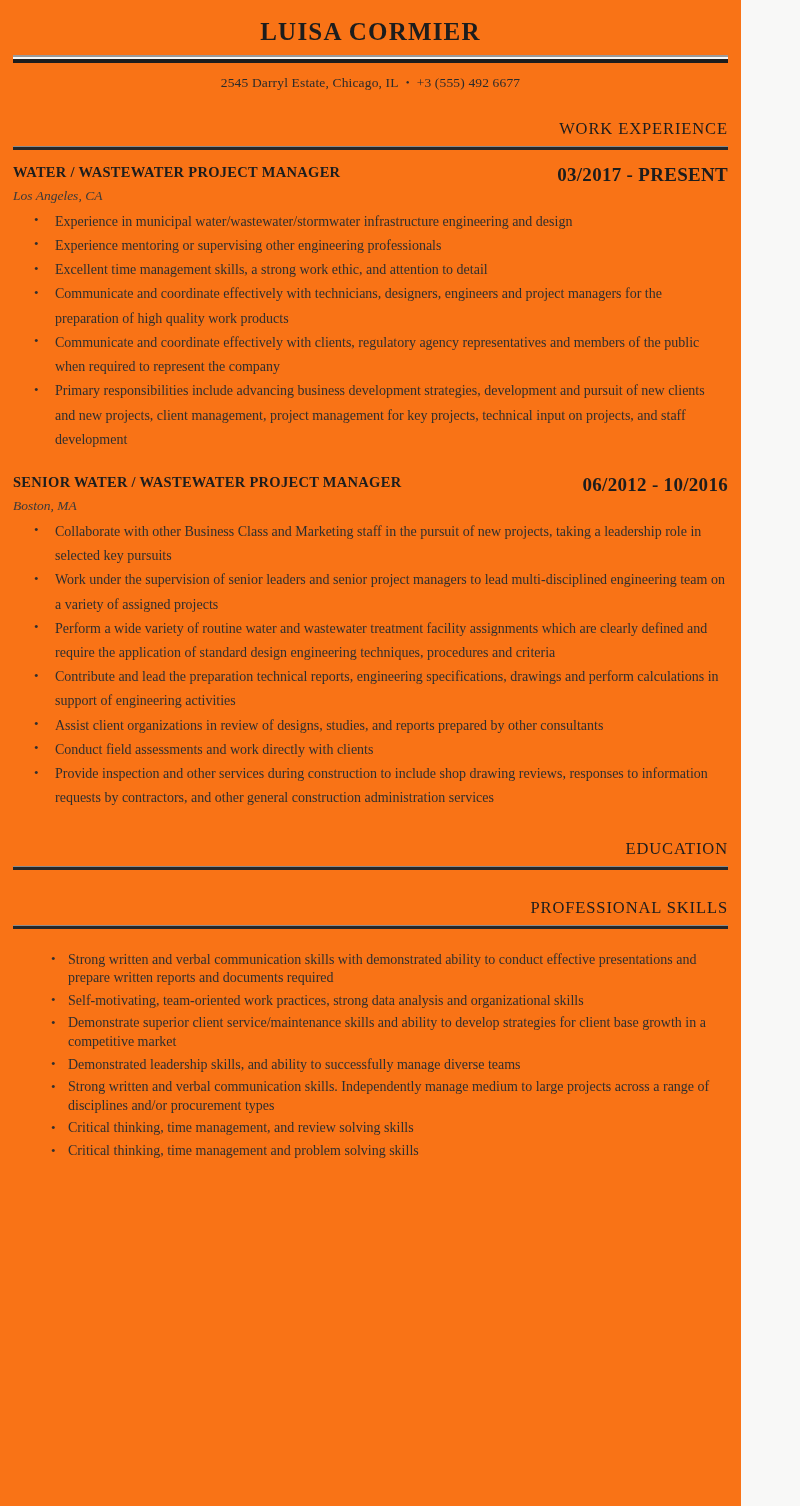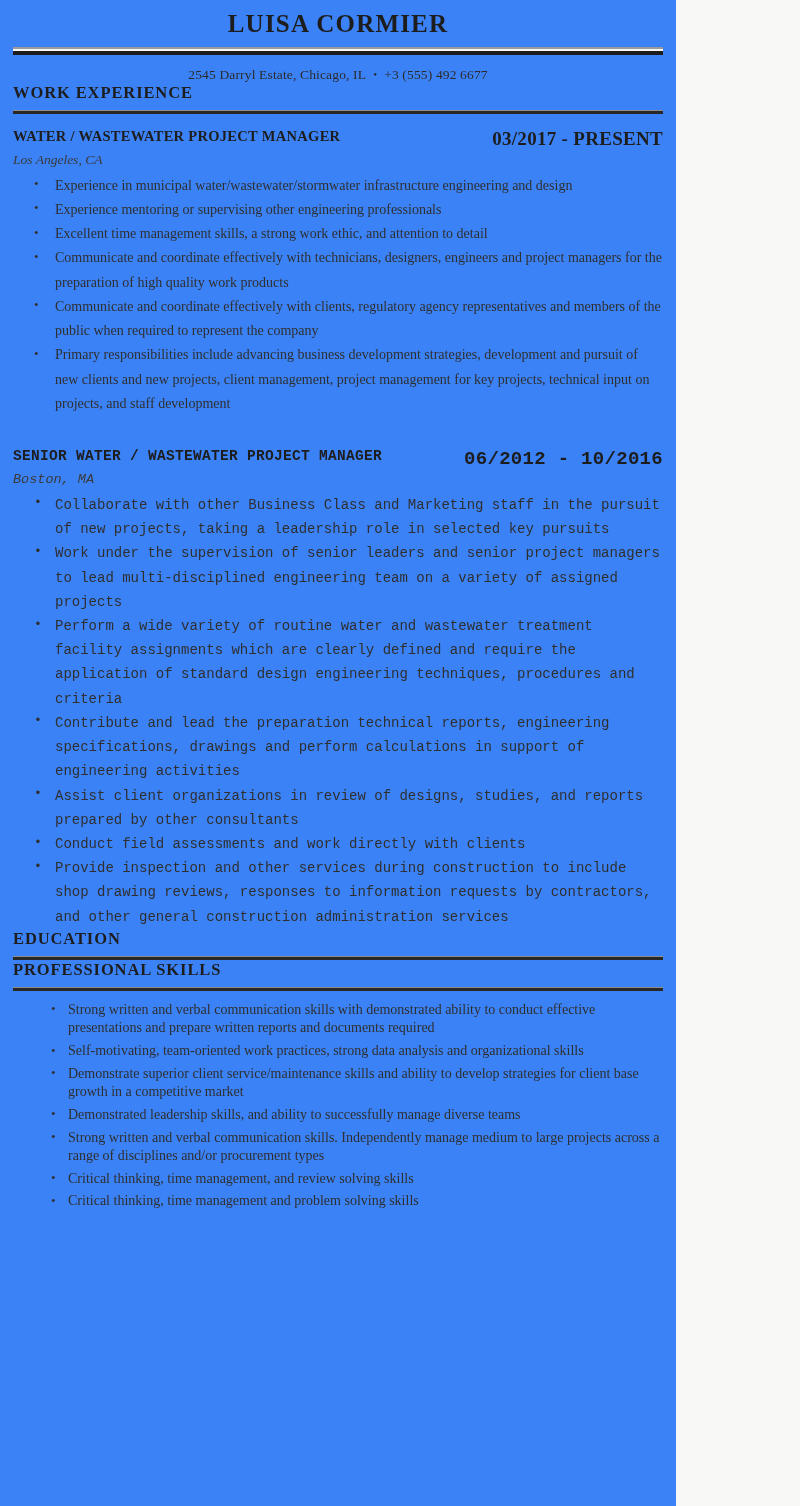--- a/index.html
+++ b/index.html
@@ -8,25 +8,25 @@
   }
   body {
     width: 800px;
     min-height: 1506px;
     background: #f8f8f7;
     font-family: "Liberation Serif", "DejaVu Serif", serif;
     color: #2b2b2b;
     -webkit-font-smoothing: antialiased;
   }
   .page {
-    width: 676px;
+    width: 741px;
     min-height: 1506px;
     box-sizing: border-box;
-    padding: 0 13px;
-    background: #3b82f6;
+    padding: 8px 13px;
+    background: #f97316;
     position: relative;
   }
 
   
   .name {
     text-align: center;
     font-size: 25px;
     font-weight: bold;
     letter-spacing: 1.2px;
     color: #1d1d1d;
@@ -49,25 +49,26 @@
   }
   .contact .sep {
     display: inline-block;
     padding: 0 7px;
     font-size: 11px;
     vertical-align: 1px;
   }
 
   
   .section-title {
-    text-align: left;
+    text-align: right;
     font-size: 16.5px;
-    font-weight: bold;
+    font-weight: normal;
     letter-spacing: 0.9px;
     color: #1d1d1d;
+    margin-top: 28px;
   }
   .section-rule {
     margin-top: 7px;
     border-top: 1px solid #8d8d8d;
     border-bottom: 3px solid #272727;
     height: 0;
   }
 
   
   .entry {
@@ -118,30 +119,30 @@
     left: 0;
     top: -0.5px;
     font-size: 13px;
     color: #2f2f2f;
   }
   ul.job-bullets > li {
     line-height: 1.73;
     margin-bottom: 0;
   }
   ul.skill-bullets {
-    margin-top: 10px;
+    margin-top: 22px;
   }
   ul.skill-bullets > li {
     line-height: 1.33;
     margin-left: 38px;
     padding-left: 17px;
     margin-bottom: 4px;
   }
 
-  .entry.second { margin-top: 32px; font-family: Liberation Mono, monospace; }
+  .entry.second { margin-top: 22px; }
   .education-entry { margin-top: 16px; }
   .edu-degree {
     font-size: 13.5px;
     font-style: italic;
     color: #3a3a3a;
     margin-top: 2px;
   }
 </style>
 </head>
 <body>

